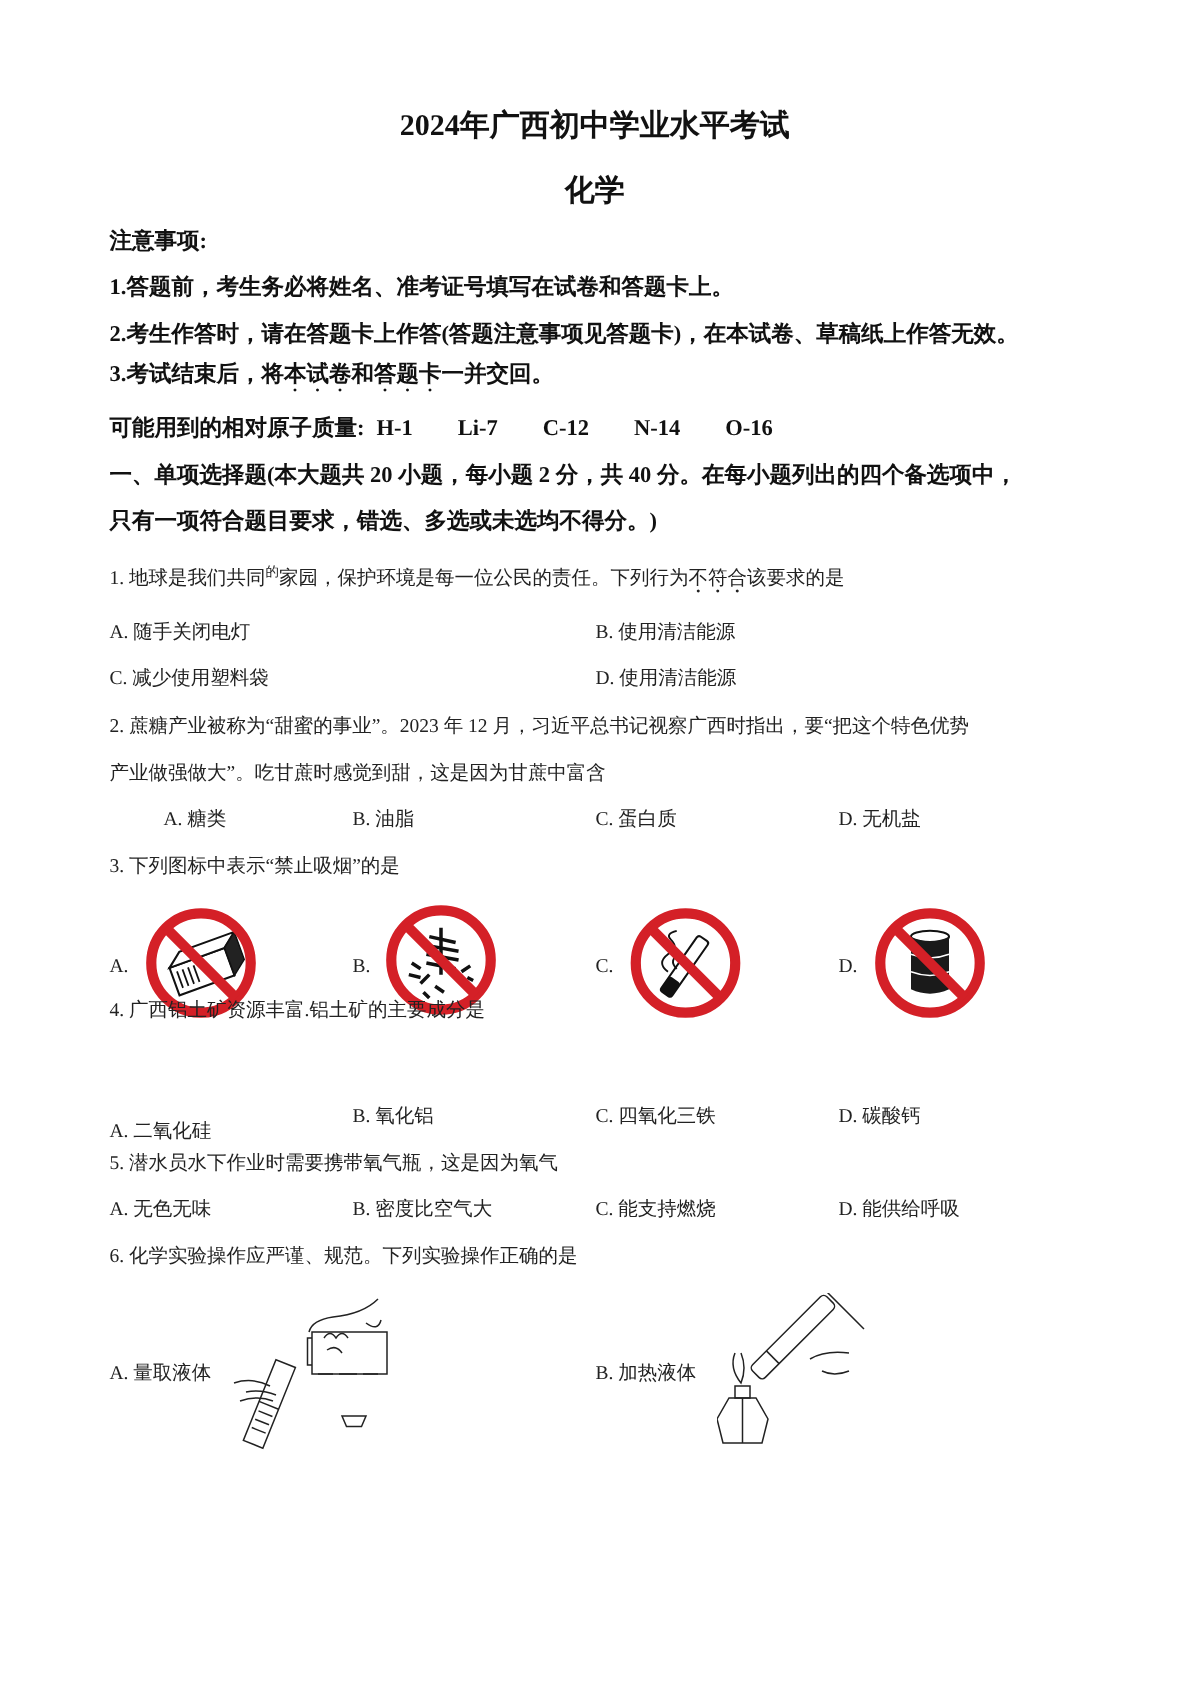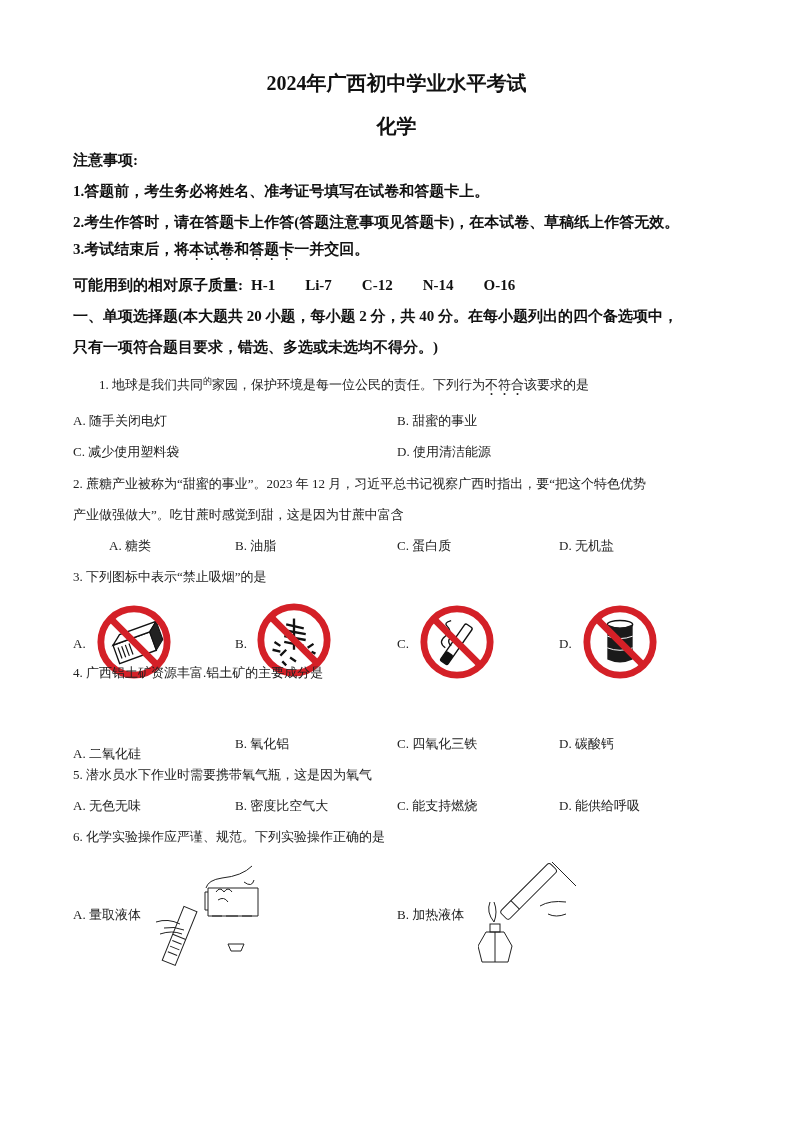--- a/index.html
+++ b/index.html
@@ -29,25 +29,25 @@
   <span>3.考试结束后，将</span><span class="dot">本</span><span class="dot">试</span><span class="dot">卷</span><span>和</span><span class="dot">答</span><span class="dot">题</span><span class="dot">卡</span><span>一并交回。</span>
 </div>
 
 <div class="abs bold-line mass" style="top:276px;">
   <span style="margin-right:8px;">可能用到的相对原子质量:</span><span>H-1</span><span>Li-7</span><span>C-12</span><span>N-14</span><span>O-16</span>
 </div>
 
 <div class="abs bold-line" style="top:307px;">一、单项选择题(本大题共 20 小题，每小题 2 分，共 40 分。在每小题列出的四个备选项中，</div>
 <div class="abs bold-line" style="top:338px;">只有一项符合题目要求，错选、多选或未选均不得分。)</div>
 
-<div class="abs q" style="left:73px; top:375px;margin-left:26px;">
+<div class="abs q" style="left:73px; top:375px;">
   <span>1. 地球是我们共同</span><span class="sup">的</span><span>家园，保护环境是每一位公民的责任。下列行为</span><span class="dot">不</span><span class="dot">符</span><span class="dot">合</span><span>该要求的是</span>
 </div>
 <div class="opt" style="left:73px; top:412px;">A. 随手关闭电灯</div>
-<div class="opt" style="left:397px; top:412px;">B. 甜蜜的事业</div>
+<div class="opt" style="left:397px; top:412px;">B. 使用清洁能源</div>
 <div class="opt" style="left:73px; top:443px;">C. 减少使用塑料袋</div>
 <div class="opt" style="left:397px; top:443px;text-align:right;">D. 使用清洁能源</div>
 
 <div class="abs q" style="left:73px; top:475px;">2. 蔗糖产业被称为“甜蜜的事业”。2023 年 12 月，习近平总书记视察广西时指出，要“把这个特色优势</div>
 <div class="abs q" style="left:73px; top:506px;">产业做强做大”。吃甘蔗时感觉到甜，这是因为甘蔗中富含</div>
 <div class="opt" style="left:73px; top:537px;margin-left:36px;">A. 糖类</div>
 <div class="opt" style="left:235px; top:537px;">B. 油脂</div>
 <div class="opt" style="left:397px; top:537px;">C. 蛋白质</div>
 <div class="opt" style="left:559px; top:537px;">D. 无机盐</div>
 

